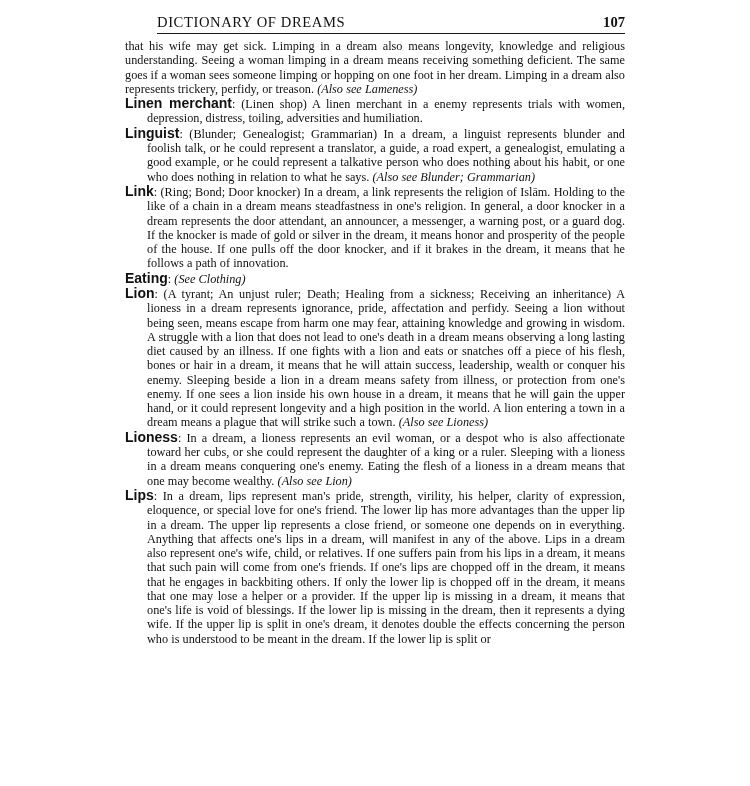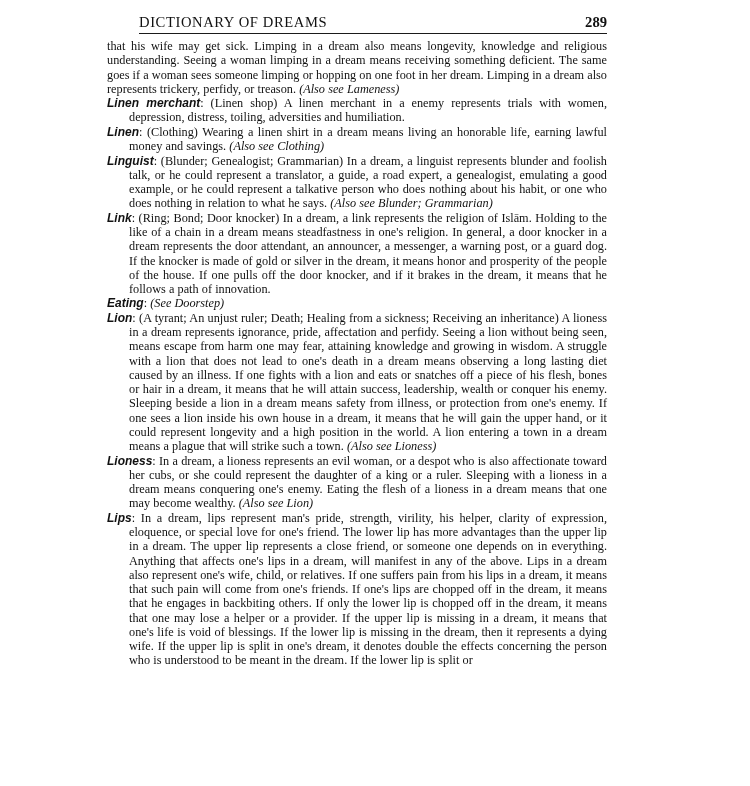--- a/index.html
+++ b/index.html
@@ -15,21 +15,21 @@
   #page {
     position: relative;
     width: 750px;
     height: 786px;
     box-sizing: border-box;
     background: #ffffff;
     overflow: hidden;
   }
   #page-inner {
     position: absolute;
-    left: 107px;
+    left: 125px;
     top: 14px;
     width: 500px;
   }
 
   
   .running-head {
     display: flex;
     align-items: baseline;
     justify-content: space-between;
     font-family: "Liberation Serif", "DejaVu Serif", serif;
@@ -66,45 +66,43 @@
     word-spacing: 0.1px;
   }
   
   .entry.cont {
     padding-left: 0;
     text-indent: 0;
   }
   .headword {
     font-family: "Liberation Sans", "DejaVu Sans", sans-serif;
     font-weight: bold;
-    font-size: 12px;
-    font-style: italic;
+    font-size: 14px;
   }
   .xref {
     font-style: italic;
     margin-top: 28px;
   }
 </style>
 </head>
 <body>
 
 <div id="page">
   <div id="page-inner">
 
     <div class="running-head">
       <span class="rh-title">DICTIONARY OF DREAMS</span>
-      <span class="rh-folio">289</span>
+      <span class="rh-folio">107</span>
     </div>
 
     <div class="entries">
         <p class="entry cont"><span>that his wife may get sick. Limping in a dream also means longevity, knowledge and religious understanding. Seeing a woman limping in a dream means receiving something deficient. The same goes if a woman sees someone limping or hopping on one foot in her dream. Limping in a dream also represents trickery, perfidy, or treason. </span><span class="xref">(Also see Lameness)</span></p>
         <p class="entry"><span class="headword">Linen merchant</span><span>: (Linen shop) A linen merchant in a enemy represents trials with women, depression, distress, toiling, adversities and humiliation.</span></p>
-        <p class="entry"><span class="headword">Linen</span><span>: (Clothing) Wearing a linen shirt in a dream means living an honorable life, earning lawful money and savings. </span><span class="xref">(Also see Clothing)</span></p>
         <p class="entry"><span class="headword">Linguist</span><span>: (Blunder; Genealogist; Grammarian) In a dream, a linguist represents blunder and foolish talk, or he could represent a translator, a guide, a road expert, a genealogist, emulating a good example, or he could represent a talkative person who does nothing about his habit, or one who does nothing in relation to what he says. </span><span class="xref">(Also see Blunder; Grammarian)</span></p>
         <p class="entry"><span class="headword">Link</span><span>: (Ring; Bond; Door knocker) In a dream, a link represents the religion of Islām. Holding to the like of a chain in a dream means steadfastness in one's religion. In general, a door knocker in a dream represents the door attendant, an announcer, a messenger, a warning post, or a guard dog. If the knocker is made of gold or silver in the dream, it means honor and prosperity of the people of the house. If one pulls off the door knocker, and if it brakes in the dream, it means that he follows a path of innovation.</span></p>
-        <p class="entry"><span class="headword">Eating</span><span>: </span><span class="xref">(See Doorstep)</span></p>
+        <p class="entry"><span class="headword">Eating</span><span>: </span><span class="xref">(See Clothing)</span></p>
         <p class="entry"><span class="headword">Lion</span><span>: (A tyrant; An unjust ruler; Death; Healing from a sickness; Receiving an inheritance) A lioness in a dream represents ignorance, pride, affectation and perfidy. Seeing a lion without being seen, means escape from harm one may fear, attaining knowledge and growing in wisdom. A struggle with a lion that does not lead to one's death in a dream means observing a long lasting diet caused by an illness. If one fights with a lion and eats or snatches off a piece of his flesh, bones or hair in a dream, it means that he will attain success, leadership, wealth or conquer his enemy. Sleeping beside a lion in a dream means safety from illness, or protection from one's enemy. If one sees a lion inside his own house in a dream, it means that he will gain the upper hand, or it could represent longevity and a high position in the world. A lion entering a town in a dream means a plague that will strike such a town. </span><span class="xref">(Also see Lioness)</span></p>
         <p class="entry"><span class="headword">Lioness</span><span>: In a dream, a lioness represents an evil woman, or a despot who is also affectionate toward her cubs, or she could represent the daughter of a king or a ruler. Sleeping with a lioness in a dream means conquering one's enemy. Eating the flesh of a lioness in a dream means that one may become wealthy. </span><span class="xref">(Also see Lion)</span></p>
         <p class="entry"><span class="headword">Lips</span><span>: In a dream, lips represent man's pride, strength, virility, his helper, clarity of expression, eloquence, or special love for one's friend. The lower lip has more advantages than the upper lip in a dream. The upper lip represents a close friend, or someone one depends on in everything. Anything that affects one's lips in a dream, will manifest in any of the above. Lips in a dream also represent one's wife, child, or relatives. If one suffers pain from his lips in a dream, it means that such pain will come from one's friends. If one's lips are chopped off in the dream, it means that he engages in backbiting others. If only the lower lip is chopped off in the dream, it means that one may lose a helper or a provider. If the upper lip is missing in a dream, it means that one's life is void of blessings. If the lower lip is missing in the dream, then it represents a dying wife. If the upper lip is split in one's dream, it denotes double the effects concerning the person who is understood to be meant in the dream. If the lower lip is split or</span></p>
       </div>
 
   </div>
 </div>
 
 </body></html>

